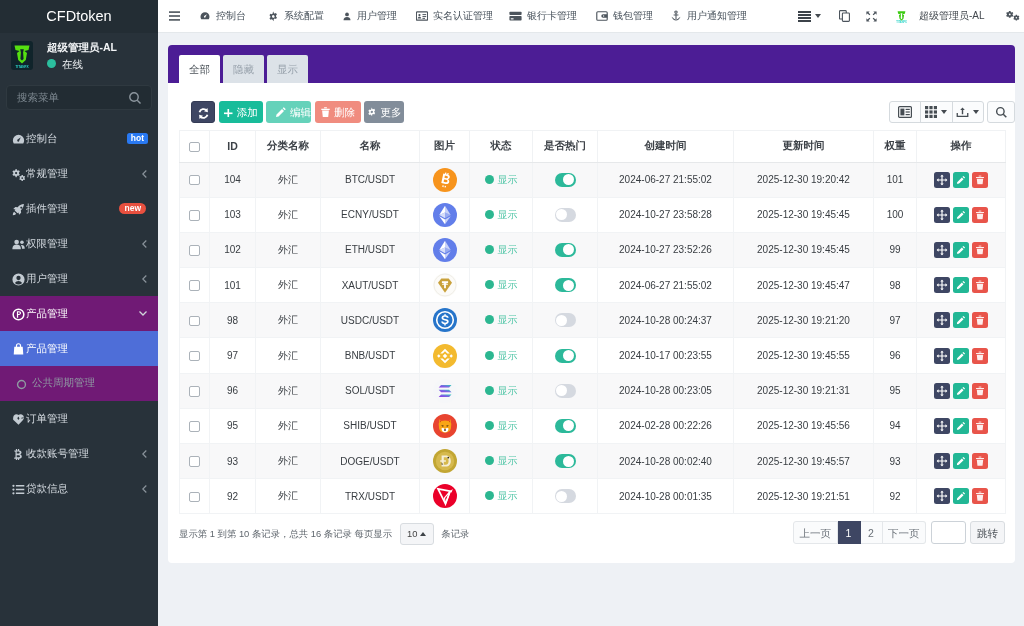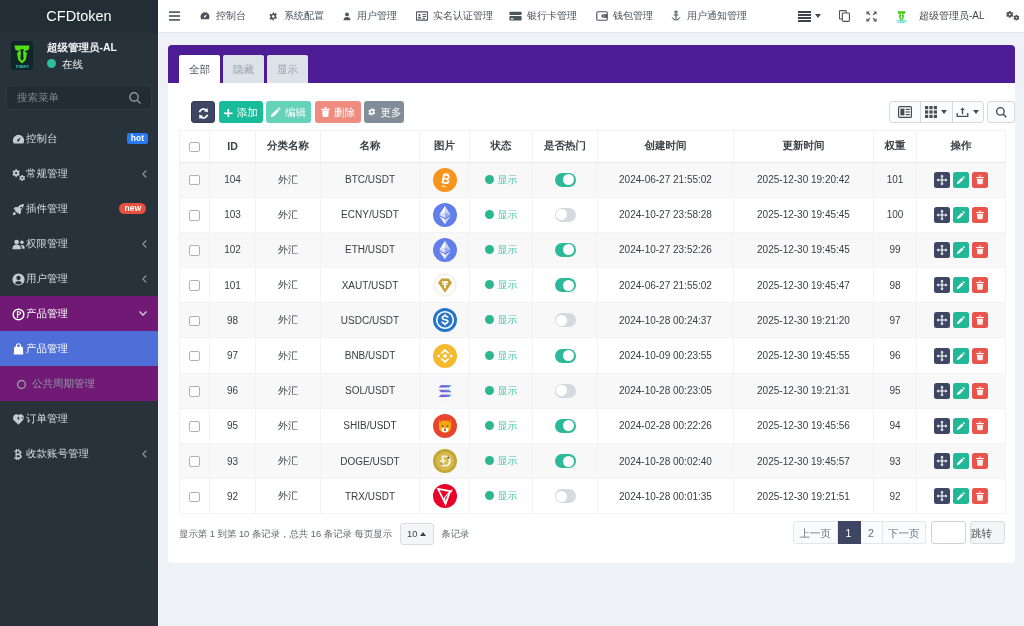--- a/index.html
+++ b/index.html
@@ -23,42 +23,42 @@
 .mi .ic { position:absolute; left:11px; top:11px; width:13px; height:13px; }
 .mi .tx { position:absolute; left:26px; top:0; }
 .mi .arr { position:absolute; right:11px; top:0; color:#8b959d; font-size:11px; }
 .mi .badge { position:absolute; right:10px; top:12px; height:11px; line-height:11px; font-size:8.5px; font-weight:bold; color:#fff; padding:0 4px; border-radius:2.5px; }
 .badge.hot { background:#2979f2; }
 .badge.new { background:#e8503f; border-radius:6px; padding:0 5px; right:12px; }
 #subwrap { background:#701a75; }
 .mi.active { background:#4e6ed8; color:#fff; }
 .mi.sub .tx { left:32px; }
 .mi.sub .ic { left:14px; }
-.mi.dim { color:#8f99a2; }
+.mi.dim { color:#8f99a2;font-family:Liberation Mono, monospace; }
 
 
 #topbar { position:absolute; left:158px; top:0; right:0; height:33px; background:#fff; border-bottom:1px solid #e4e8eb; z-index:4; }
 .nav-l { position:absolute; left:0; top:0; height:32px; }
 .nitem { position:absolute; top:0; height:32px; display:flex; align-items:center; color:#46505a; font-size:10px; white-space:nowrap; }
 .nitem .nic { margin-right:5px; }
 .nav-r { position:absolute; left:0; top:0; height:32px; }
 
 
 #panel { position:absolute; left:168px; top:45px; width:847px; height:518px; background:#fff; border-radius:4px; }
 #tabsbar { height:38px; background:#4c1d95; border-radius:4px 4px 0 0; padding:10px 0 0 11px; }
 #tabsbar .tab { float:left; width:41px; height:28px; line-height:28px; text-align:center; font-size:10.5px; color:#97a1ab; background:#dce2e8; margin-right:3px; border-radius:2px 2px 0 0; }
 #tabsbar .tab.on { background:#fff; color:#4b5259; }
 
 
 #toolbar { position:absolute; left:11px; top:56px; right:0; height:22px;margin-left:12px; }
 .tbtn { position:absolute; top:0; height:22px; border-radius:3px; color:#fff; font-size:10.5px; text-align:center; line-height:22px; }
 .tbtn .bic { display:inline-block; vertical-align:-1px; margin-right:4px; }
 #b-ref { left:0; width:24px; background:#3e4663; border:1px solid #343b55; }
 #b-add { left:28px; width:44px; background:#18bc9a; }
-#b-edit { left:75px; width:45px; background:#65d2ba; }
+#b-edit { left:75px; width:45px; background:#65d2ba;text-align:right; }
 #b-del { left:124px; width:46px; background:#f08c7f; }
 #b-more { left:173px; width:40px; background:#828d9a; }
 #srch { position:absolute; right:130px; top:0; width:131px; height:22px; border:1px solid #ccd2d8; border-radius:3px; background:#fff; color:#9aa2aa; font-size:10.5px; line-height:20px; padding-left:9px; }
 #grp { position:absolute; right:31px; top:0; width:95px; height:22px; border:1px solid #d5dade; border-radius:3px; background:#fbfcfd; display:flex; }
 #grp .gb { flex:1; display:flex; align-items:center; justify-content:center; border-right:1px solid #d5dade; }
 #grp .gb:last-child { border-right:0; }
 #b-q { position:absolute; right:0; top:0; width:28px; height:22px; border:1px solid #d5dade; border-radius:3px; background:#fbfcfd; display:flex; align-items:center; justify-content:center; }
 .caret { display:inline-block; width:0; height:0; border-left:3.5px solid transparent; border-right:3.5px solid transparent; border-top:4px solid #444a50; margin-left:4px; }
 
 
@@ -86,21 +86,21 @@
 
 #ftext { position:absolute; left:11px; top:478px; height:22px; line-height:22px; font-size:9.4px; color:#5f666d; }
 #psel { display:inline-block; height:22px; width:34px; background:#f4f5f7; border:1px solid #d8dce0; border-radius:3px; text-align:center; line-height:20px; color:#444; margin:0 5px; }
 #psel .up { display:inline-block; width:0; height:0; border-left:3.5px solid transparent; border-right:3.5px solid transparent; border-bottom:4px solid #3d4247; margin-left:3px; vertical-align:1px; }
 #pag { position:absolute; right:10px; top:476px; height:23px; }
 .pg { float:left; height:23px; line-height:23px; padding:0 5.5px; background:#fafbfc; border:1px solid #e4e7ea; border-left-width:0; font-size:10.5px; color:#697077; }
 .pg:first-child { border-left-width:1px; border-radius:3px 0 0 3px; }
 .pg.act { background:#3e4663; color:#fff; border-color:#3e4663; width:23px; padding:0; text-align:center; }
 .pg.last { border-radius:0 3px 3px 0; }
 #jmpin { float:left; width:35px; height:23px; border:1px solid #ccd2d8; border-radius:3px; margin-left:5px; background:#fff; }
-#jmpbtn { float:left; width:35px; height:23px; line-height:23px; margin-left:4px; text-align:left; background:#f4f5f7; border:1px solid #d8dce0; border-radius:3px; font-size:10.5px; color:#4a5056; }
+#jmpbtn { float:left; width:35px; height:23px; line-height:23px; margin-left:4px; text-align:center; background:#f4f5f7; border:1px solid #d8dce0; border-radius:3px; font-size:10.5px; color:#4a5056; }
 </style>
 </head>
 <body>
 <aside id="sidebar">
   <div id="logo">CFDtoken</div>
   <div id="userpanel">
     <svg id="avatar" viewBox="0 0 22 29">
       <rect x="0" y="0" width="22" height="29" rx="3" fill="#10242b"></rect>
       <path d="M3.5 4.5 L18.5 4.5 L17.5 9 L13.5 10 L16 12 L14.8 19 L11 22.5 L7.2 19 L6 12 L8.5 10 L4.5 9 Z" fill="#55e011"></path>
       <path d="M9.2 8.3 L12.8 8.3 L12.1 11.5 L12.6 18 L11 19.6 L9.4 18 L9.9 11.5 Z" fill="#10242b"></path>
@@ -217,20 +217,38 @@
         </span>
         <span class="tx">订单管理</span>
       </div>
 <div class="mi">
         <span class="ic">
           <svg width="15" height="15" viewBox="0 0 16 16">
             <path d="M9.9 7.7c.8-.3 1.3-1 1.3-1.9 0-1.3-1-2.1-2.5-2.2V2.2H7.4v1.4H6.5V2.2H5.2v1.4H3.5v1.2h.7c.4 0 .6.2.6.6v5.2c0 .4-.2.6-.6.6h-.7l-.2 1.2h1.9v1.4h1.3v-1.4h.9v1.4h1.3v-1.4c1.7-.1 2.8-1 2.8-2.4 0-1.1-.7-1.9-1.6-2.1zM6.1 4.8h1.7c.8 0 1.4.4 1.4 1.1s-.6 1.1-1.4 1.1H6.1zm2 6.2h-2V8.7h2c.9 0 1.5.5 1.5 1.2s-.6 1.1-1.5 1.1z" fill="#c3cbd2"></path>
           </svg>
         </span>
         <span class="tx">收款账号管理</span>
+        <span class="arr" style="top:13.5px">
+          <svg width="5" height="8" viewBox="0 0 5 8">
+            <path d="M4.3 0.5L0.8 4l3.5 3.5" fill="none" stroke="#8b959d" stroke-width="1.2"></path>
+          </svg>
+        </span>
+      </div>
+<div class="mi">
+        <span class="ic">
+          <svg width="15" height="15" viewBox="0 0 16 16">
+            <circle cx="2.6" cy="4" r="1.2" fill="#c3cbd2"></circle>
+            <circle cx="2.6" cy="8" r="1.2" fill="#c3cbd2"></circle>
+            <circle cx="2.6" cy="12" r="1.2" fill="#c3cbd2"></circle>
+            <rect x="5.2" y="3.2" width="9" height="1.6" fill="#c3cbd2"></rect>
+            <rect x="5.2" y="7.2" width="9" height="1.6" fill="#c3cbd2"></rect>
+            <rect x="5.2" y="11.2" width="9" height="1.6" fill="#c3cbd2"></rect>
+          </svg>
+        </span>
+        <span class="tx">贷款信息</span>
         <span class="arr" style="top:13.5px">
           <svg width="5" height="8" viewBox="0 0 5 8">
             <path d="M4.3 0.5L0.8 4l3.5 3.5" fill="none" stroke="#8b959d" stroke-width="1.2"></path>
           </svg>
         </span>
       </div>
 </nav>
 </aside>
 
 <header id="topbar">
@@ -565,21 +583,21 @@
               <g fill="#fff">
                 <path d="M7.2 9.5L12 4.7l4.8 4.8h-2.5L12 7.2 9.7 9.5z"></path>
                 <path d="M7.2 14.5L12 19.3l4.8-4.8h-2.5L12 16.8l-2.3-2.3z"></path>
                 <path d="M12 9.7l2.3 2.3-2.3 2.3-2.3-2.3z"></path>
                 <path d="M5.8 10.3l1.7 1.7-1.7 1.7-1.7-1.7z"></path>
                 <path d="M18.2 10.3l1.7 1.7-1.7 1.7-1.7-1.7z"></path>
               </g>
             </svg></td>
 <td><span class="st"><span class="sdot"></span>显示</span></td>
 <td><span class="tgl on"><span class="knob"></span></span></td>
-<td>2024-10-09 00:23:55</td>
+<td>2024-10-17 00:23:55</td>
           <td>2025-12-30 19:45:55</td>
           <td>96</td>
 <td class="ops"><span class="ob mv"><svg width="11" height="11" viewBox="0 0 14 14">
                 <path d="M7 0L9.2 2.6H7.75v3.65h3.65V4.8L14 7l-2.6 2.2V7.75H7.75v3.65H9.2L7 14l-2.2-2.6h1.45V7.75H2.6V9.2L0 7l2.6-2.2v1.45h3.65V2.6H4.8z" fill="#fff"></path>
               </svg></span><span class="ob ed"><svg width="8.5" height="8.5" viewBox="0 0 10 10">
                 <path d="M0.5 7.5l5.5-5.5 2 2-5.5 5.5L0 10zM6.7 1.3L7.8 0.2l2 2-1.1 1.1z" fill="#fff"></path>
               </svg></span><span class="ob de"><svg width="8.5" height="9.5" viewBox="0 0 9 10">
                 <path d="M0.3 1.7h8.4v1.3H0.3zM3.1 0.3h2.8v1H3.1zM1.1 3.6h6.8L7.2 10H1.8z" fill="#fff" fill-opacity="0.9"></path>
               </svg></span></td>
 </tr>

